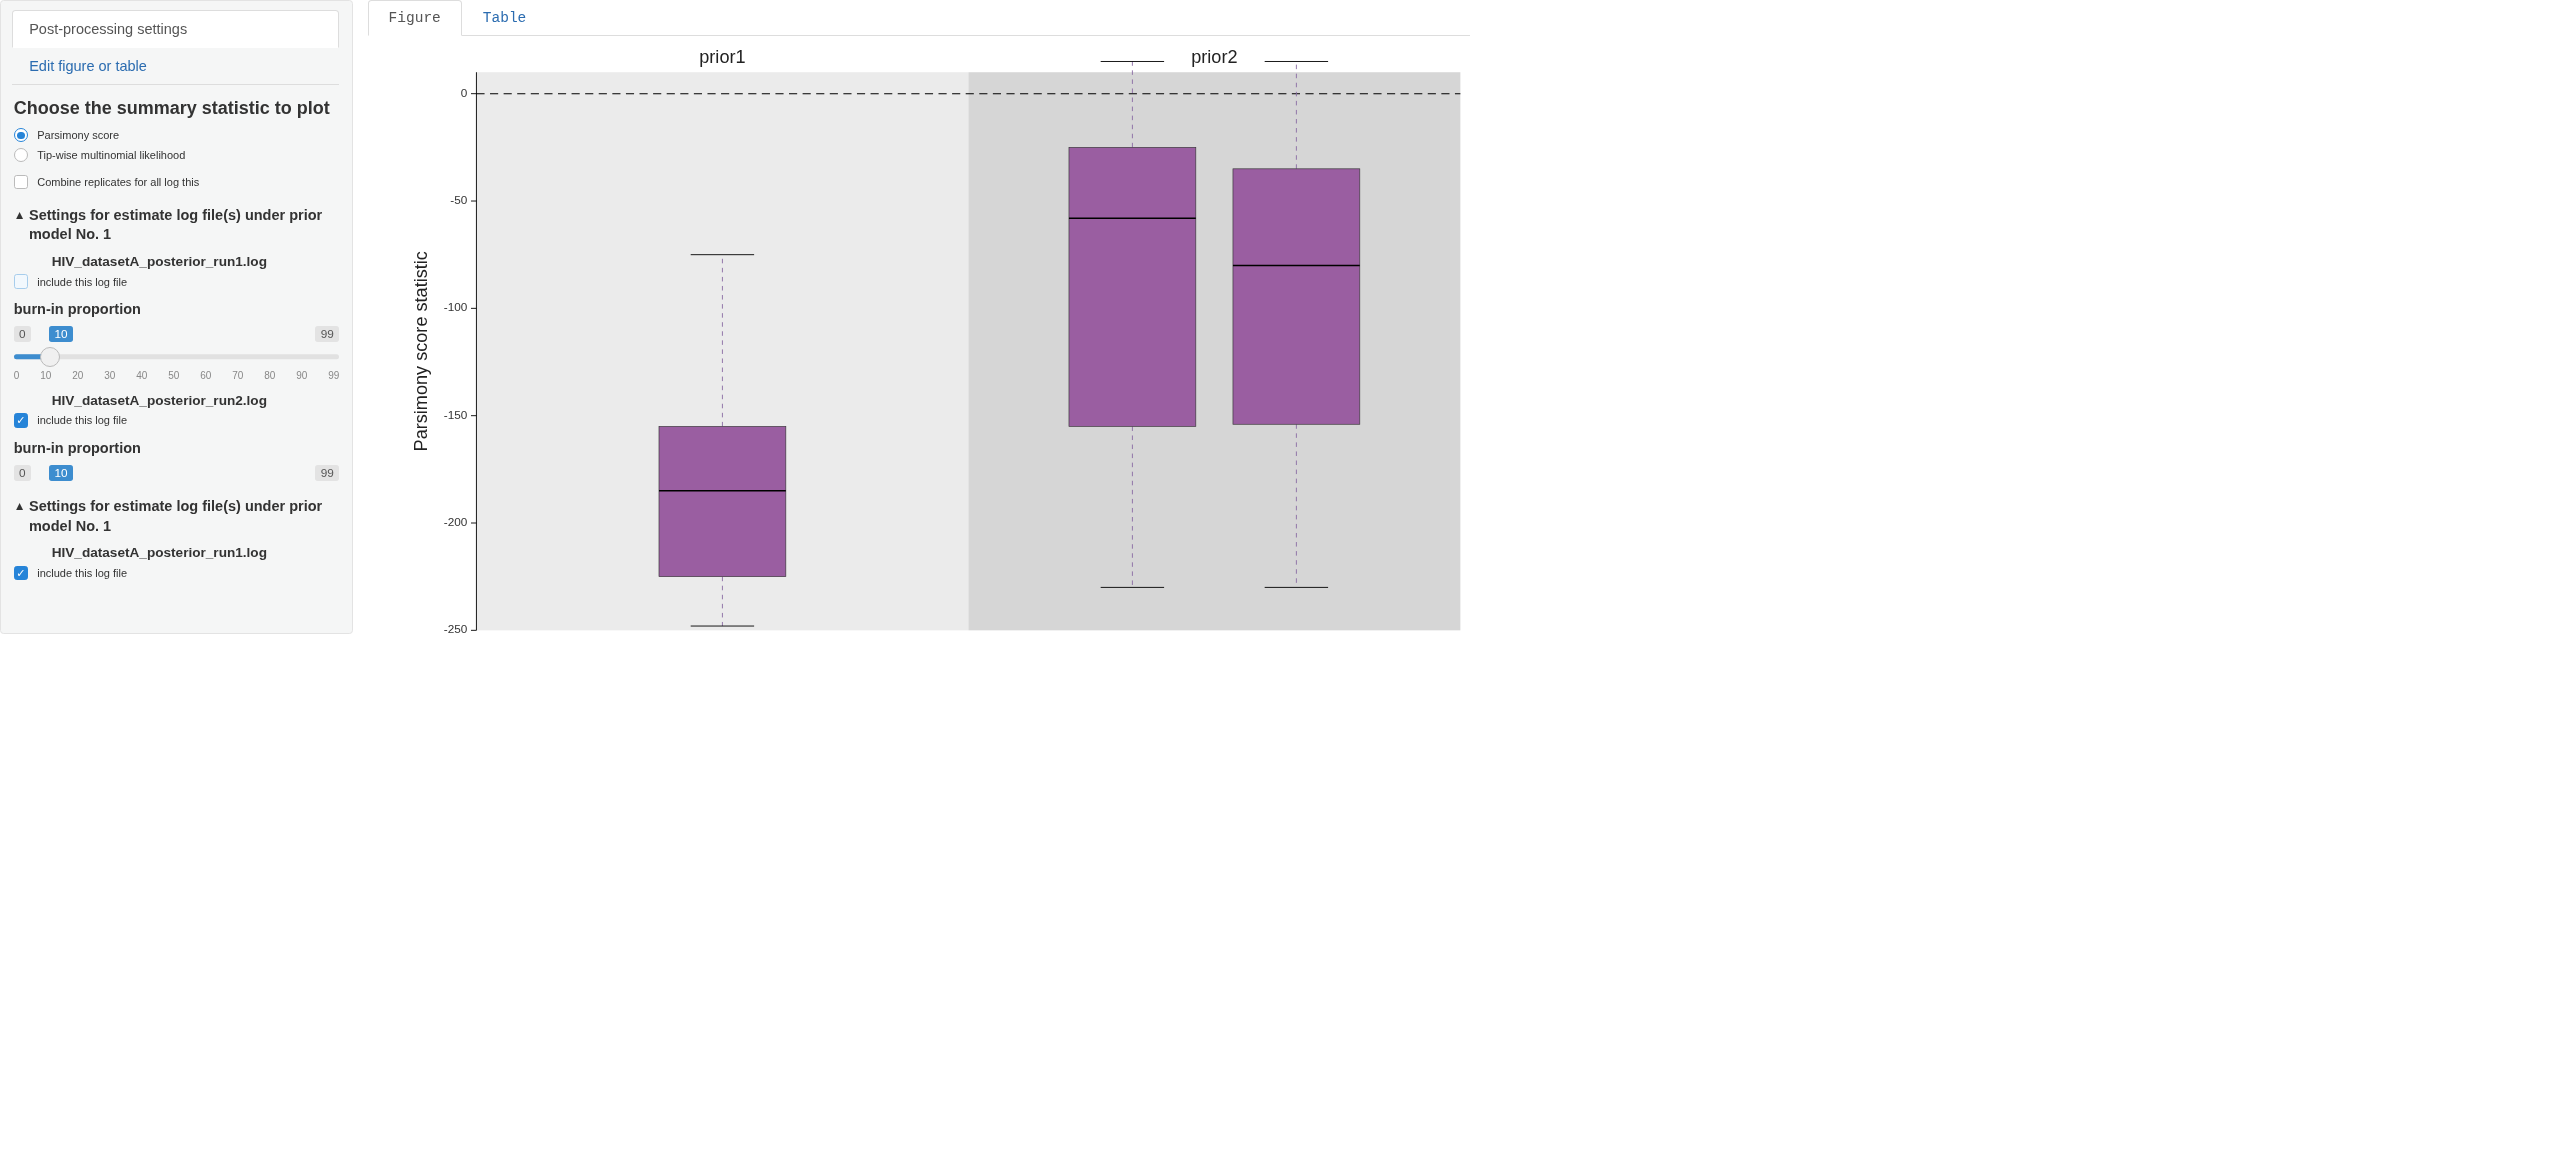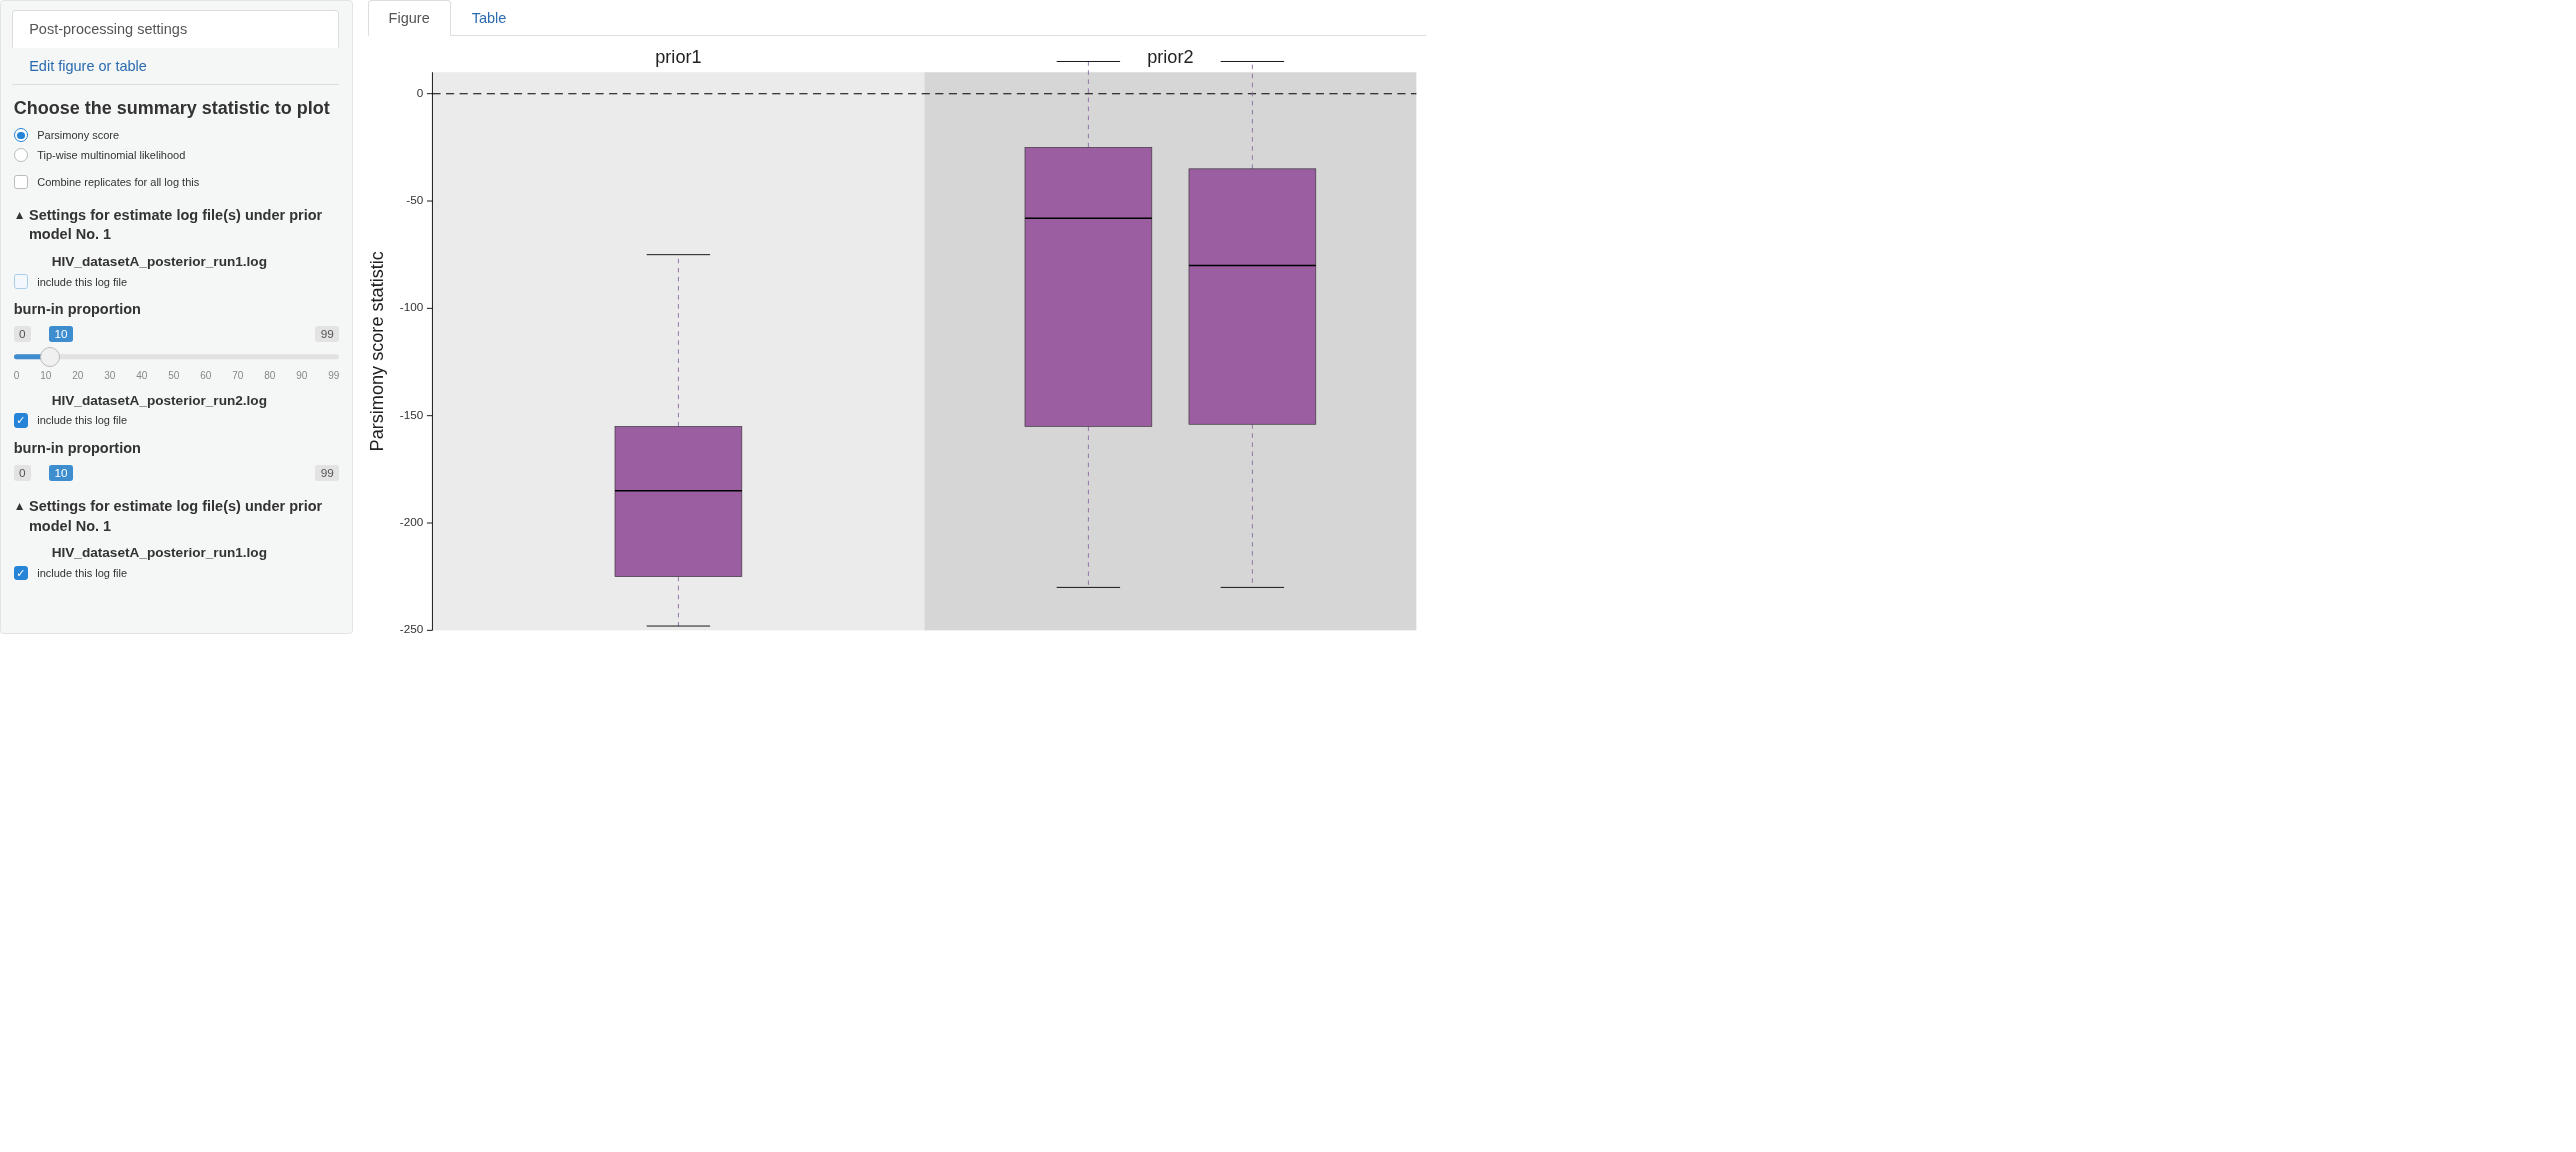--- a/index.html
+++ b/index.html
@@ -179,25 +179,27 @@
   .main {
     flex: 1;
     padding: 0 0 0 11px;
     display: flex;
     flex-direction: column;
   }
   .main-tabs {
     display: flex;
     border-bottom: 0.9px solid #ddd;
     margin-left: 3.6px;
+    font-family: Liberation Mono, monospace;
   }
   .main-tabs .tab { padding: 9px 20px; }
   .chart-area {
     flex: 1;
     padding: 9px 5.4px 5.4px 5.4px;
+    margin-left: 44px;
   }
   svg { display: block; }
   .ylabel {
     font-size: 20px;
   }
 </style>
 </head>
 <body>
 
 <div class="app">

